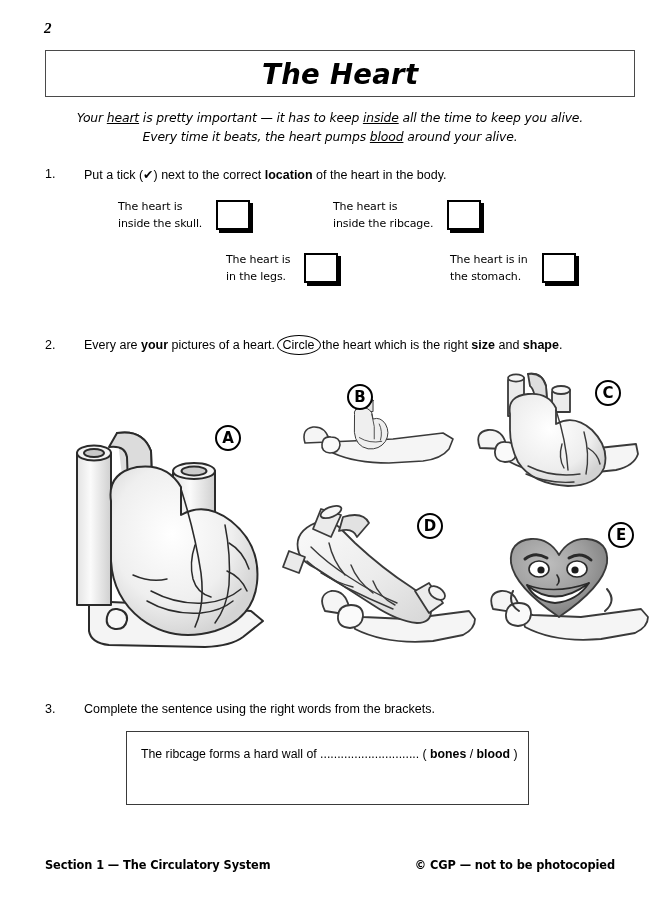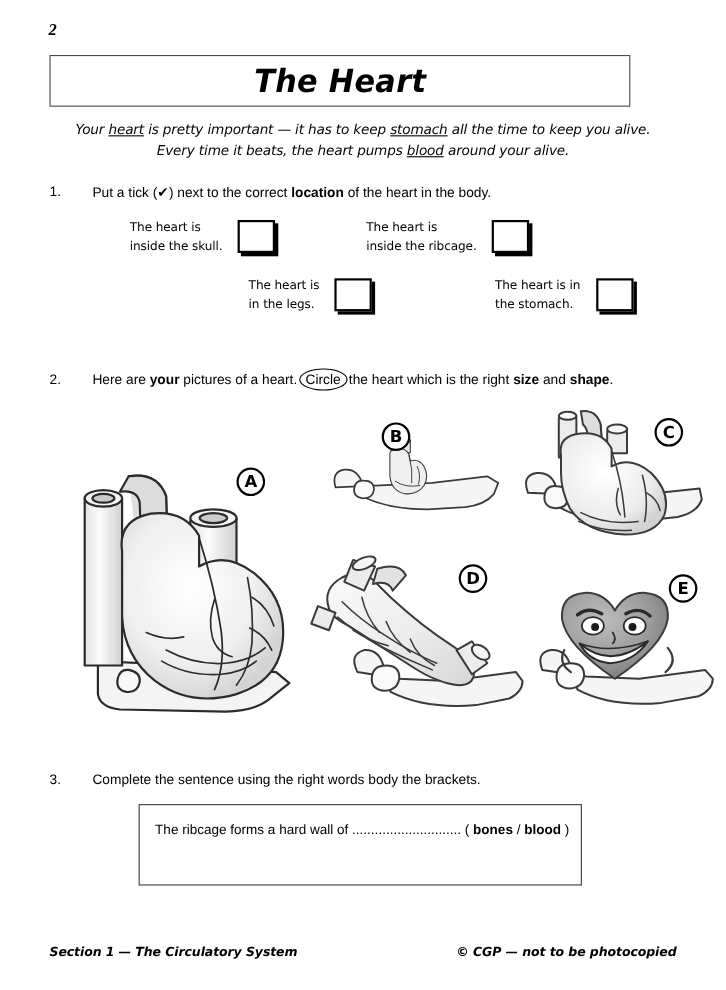--- a/index.html
+++ b/index.html
@@ -31,21 +31,21 @@
     font-weight: bold;
     font-size: 15px;
     letter-spacing: 0.5px;
   }
 
   
   .title-box {
     position: absolute;
     left: 45px;
     top: 50px;
-    width: 528px;
+    width: 590px;
     height: 47px;
     border: 1.5px solid #4a4a4a;
     box-sizing: border-box;
     display: flex;
     align-items: center;
     justify-content: center;
     background: #fff;
   }
   .title-text {
     font-family: "DejaVu Sans", sans-serif;
@@ -176,40 +176,39 @@
 
   
   .footer {
     position: absolute;
     bottom: 28px;
     left: 45px;
     right: 45px;
     display: flex;
     justify-content: space-between;
     font-family: "DejaVu Sans", sans-serif;
-    font-style: italic;
     font-weight: bold;
     font-size: 11.4px;
     letter-spacing: -0.1px;
     align-items: flex-end;
   }
 </style>
 </head>
 <body>
 
 <div class="page">
 
   <div class="page-number">2</div>
 
   <div class="title-box">
     <div class="title-text">The Heart</div>
   </div>
 
   <div class="subtitle">
-    <span>Your </span><u>heart</u><span> is pretty important — it has to keep </span><u>stomach</u><span> all the time to keep you alive.</span><br>
+    <span>Your </span><u>heart</u><span> is pretty important — it has to keep </span><u>inside</u><span> all the time to keep you alive.</span><br>
     <span>Every time it beats, the heart pumps </span><u>blood</u><span> around your alive.</span>
   </div>
 
   <div class="q-num" style="left:45px; top:167px;">1.</div>
   <div class="q-text" style="left:84px; top:167px;">
     <span>Put a tick (</span><span>✔</span><span>) next to the correct </span><b>location</b><span> of the heart in the body.</span>
   </div>
 
   <div class="opt" style="left:118px; top:198px;">
     <div class="opt-label">The heart is
@@ -230,21 +229,21 @@
   </div>
 
   <div class="opt" style="left:450px; top:251px;">
     <div class="opt-label">The heart is in
 the stomach.</div>
     <div class="tickbox"></div>
   </div>
 
   <div class="q-num" style="left:45px; top:338px;">2.</div>
   <div class="q-text" style="left:84px; top:338px;">
-    <span>Here are </span><b>your</b><span> pictures of a heart. </span><span class="circled-word">Circle</span><span> the heart which is the right </span><b>size</b><span> and </span><b>shape</b><span>.</span>
+    <span>Every are </span><b>your</b><span> pictures of a heart. </span><span class="circled-word">Circle</span><span> the heart which is the right </span><b>size</b><span> and </span><b>shape</b><span>.</span>
   </div>
 
   <div class="pic-area">
 
     <div class="figure" style="left:10px; top:40px;">
       <svg width="240" height="245" viewBox="0 0 240 245">
         <defs>
           <radialGradient id="gA" cx="42%" cy="40%" r="62%">
             <stop offset="0%" stop-color="#ffffff"></stop>
             <stop offset="65%" stop-color="#efefef"></stop>
@@ -425,21 +424,21 @@
           <path d="M42 60 Q70 84 104 58 Q92 76 70 78 Q50 76 42 60 Z" fill="#ffffff" stroke="#2a2a2a" stroke-width="1.8"></path>
           <path d="M42 60 Q70 70 104 58" stroke="#2a2a2a" stroke-width="1.4" fill="none"></path>
         </g>
       </svg>
       <div class="badge" style="left:123px; top:-3px;">E</div>
     </div>
 
   </div>
 
   <div class="q-num" style="left:45px; top:702px;">3.</div>
-  <div class="q-text" style="left:84px; top:702px;">Complete the sentence using the right words body the brackets.</div>
+  <div class="q-text" style="left:84px; top:702px;">Complete the sentence using the right words from the brackets.</div>
 
   <div class="sentence-box">
     <div class="sentence-line l1">
       <span>The ribcage forms a hard wall of  ............................. ( </span><b>bones</b><span> / </span><b>blood</b><span> )</span>
     </div>
   </div>
 
   <div class="footer">
     <div>Section 1 — The Circulatory System</div>
     <div>© CGP — not to be photocopied</div>

